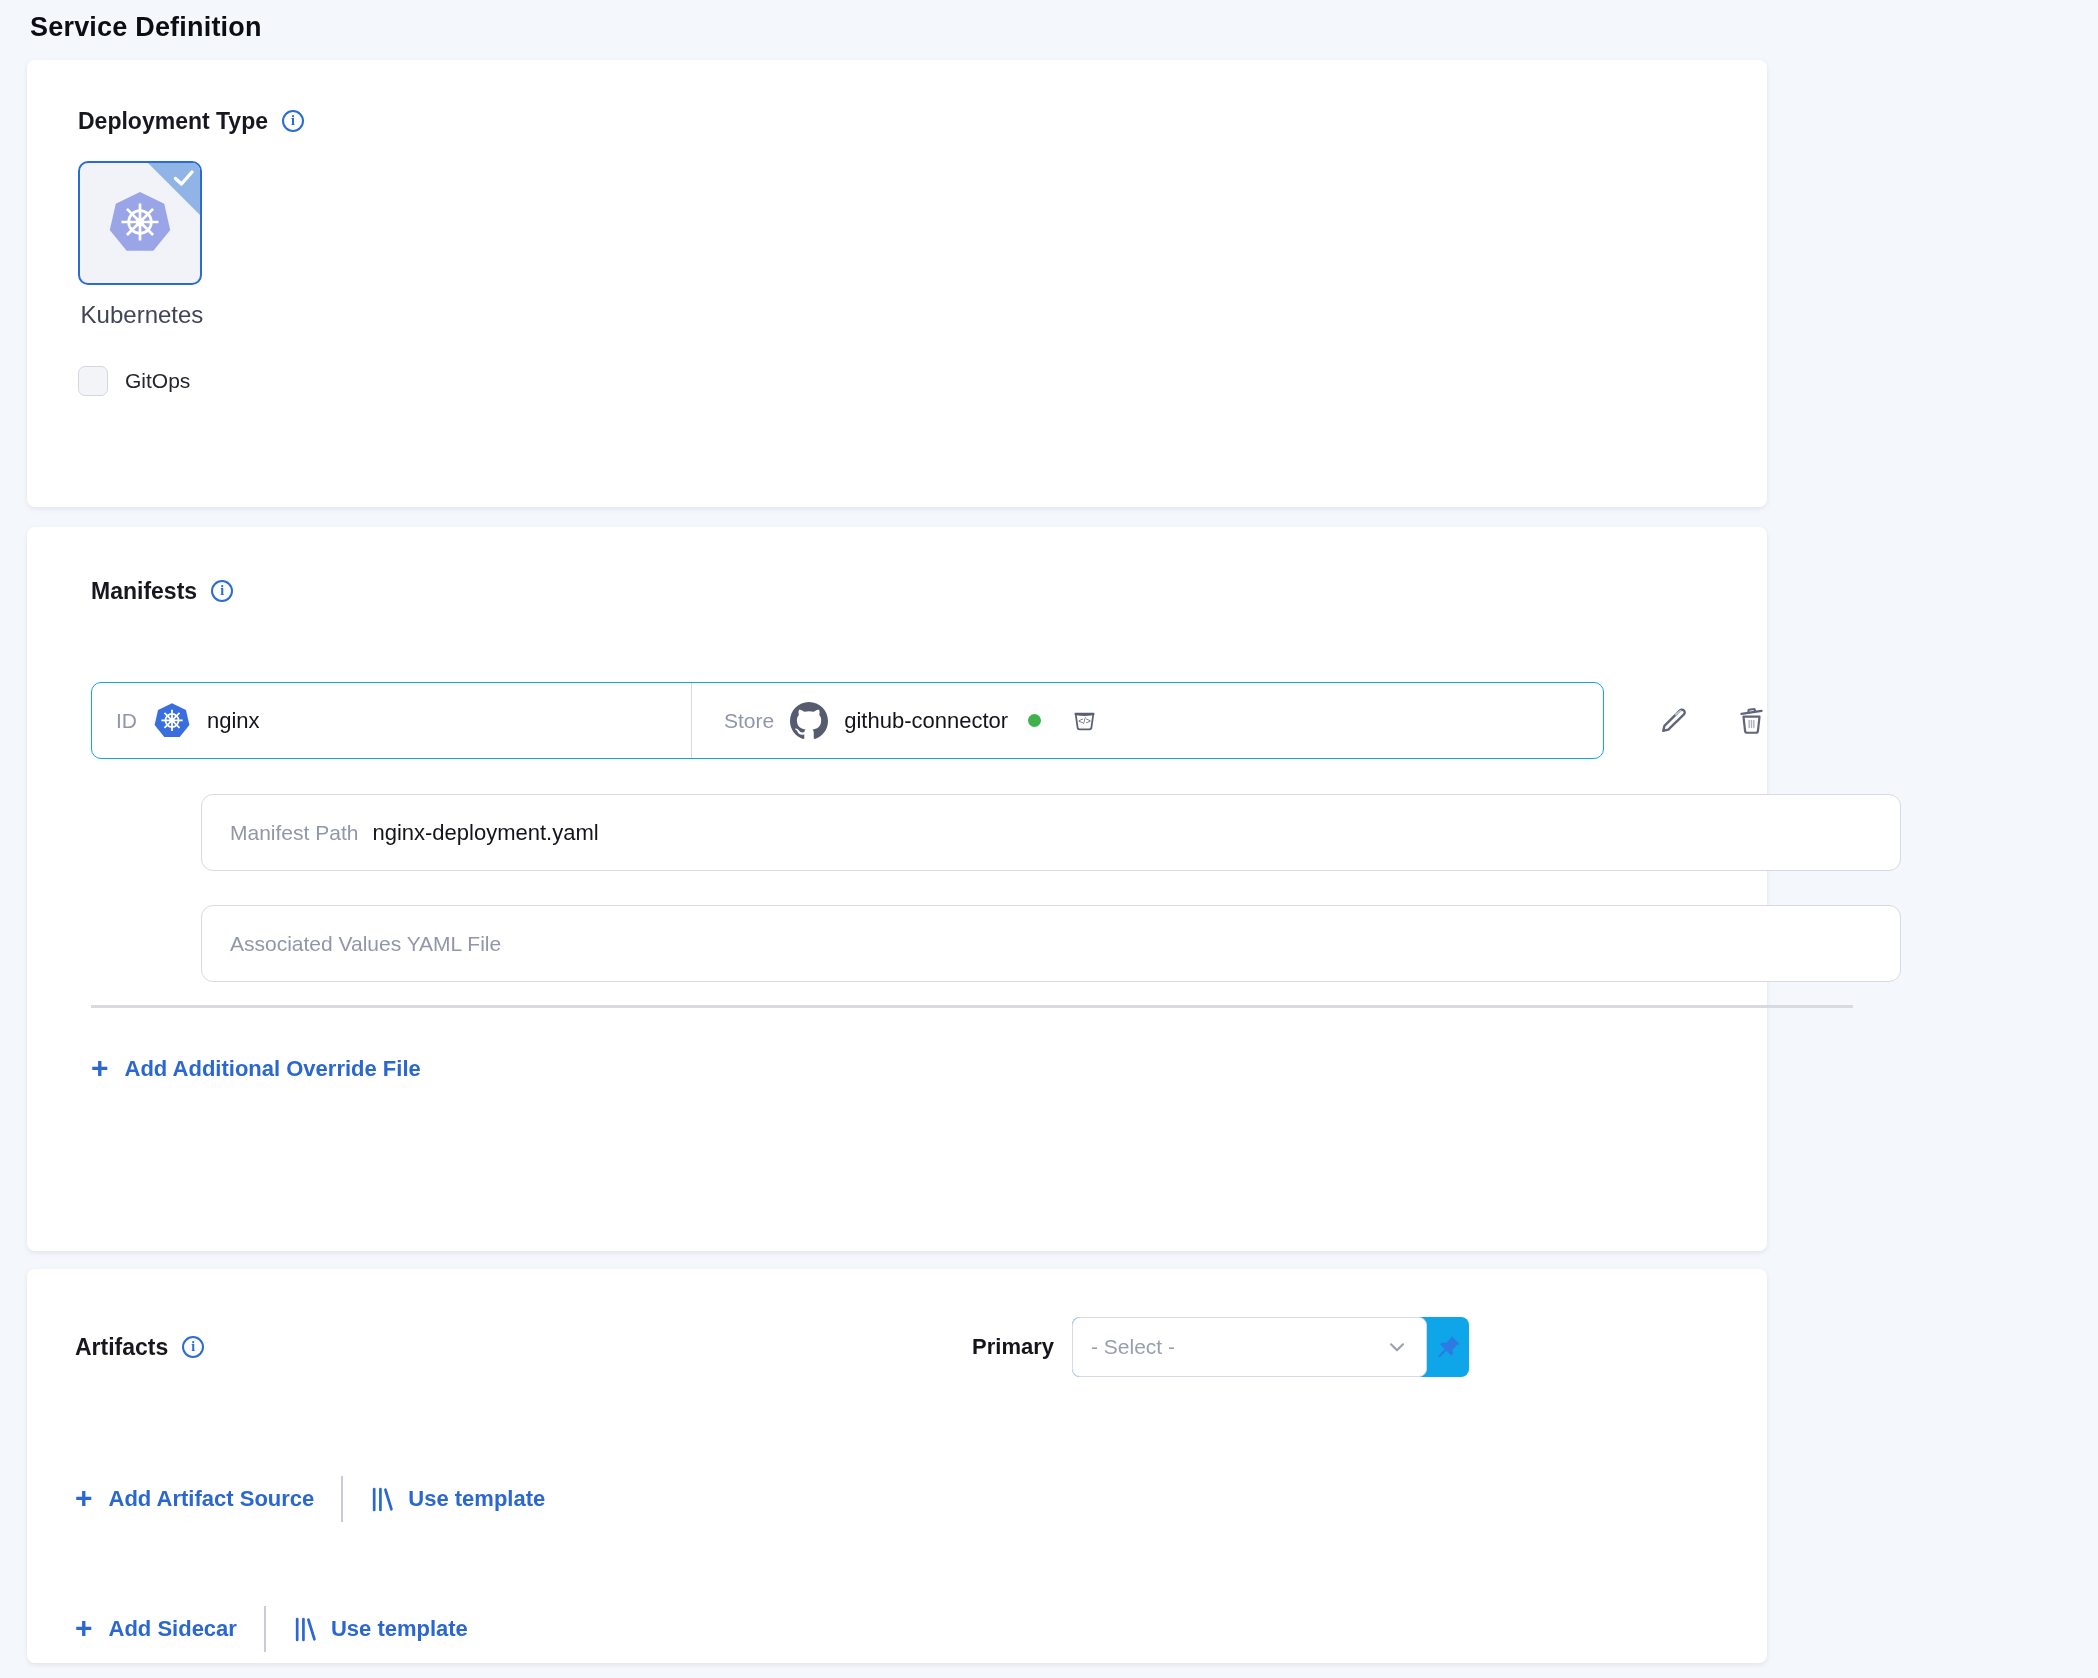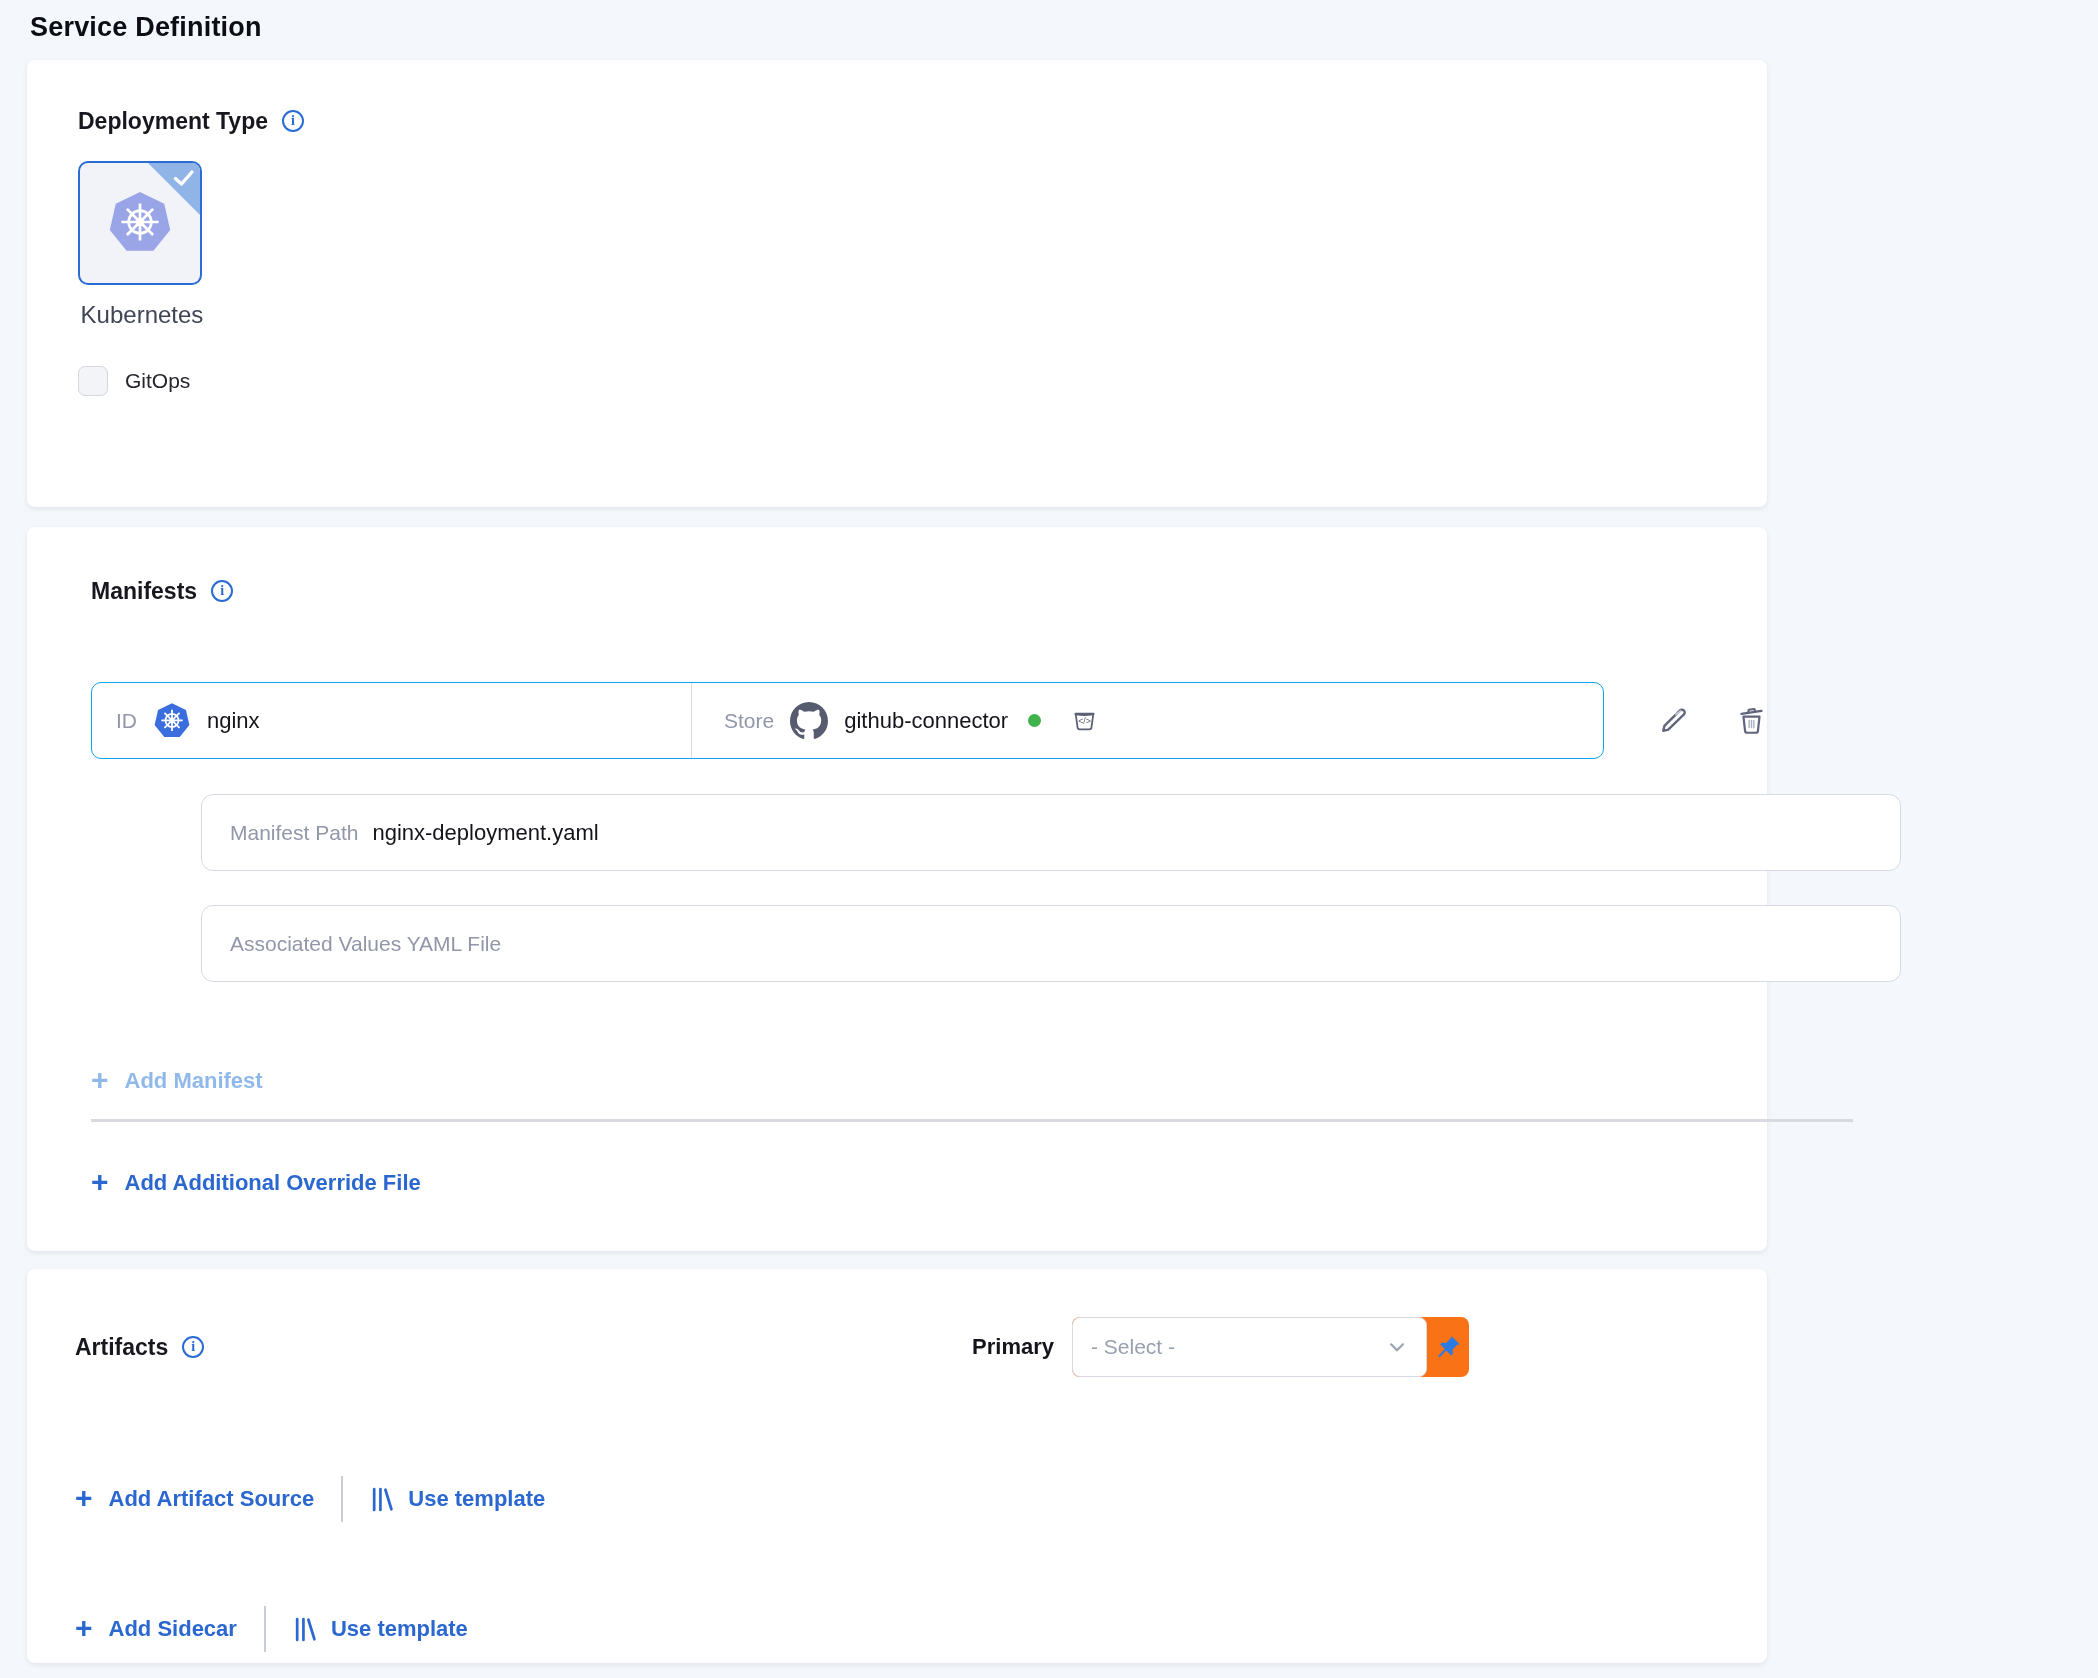--- a/index.html
+++ b/index.html
@@ -83,21 +83,21 @@
   .add-link .plus-icon::before{content:"+";}
   .add-link.light{color:#90b9ea;}
   .add-manifest{margin-top:84px;}
   .manifest-hr{margin:23px 0 0 0;width:1762px;border:none;border-top:3px solid #d9d9e2;}
   .add-override{margin-top:46px;}
 
   
   .artifacts-header{display:flex;align-items:center;}
   .primary-group{margin-left:auto;margin-right:250px;display:flex;align-items:center;gap:18px;}
   .primary-label{font-size:22px;font-weight:700;color:#14141b;}
-  .select-wrap{display:flex;align-items:stretch;background:#f97316;border-radius:8px;}
+  .select-wrap{display:flex;align-items:stretch;background:#0ea5e9;border-radius:8px;}
   .select-box{
     width:355px;height:60px;box-sizing:border-box;background:#fff;border:1px solid #d8d9e3;
     border-radius:8px;display:flex;align-items:center;justify-content:space-between;
     padding:0 16px 0 18px;cursor:pointer;
   }
   .select-value{font-size:21px;color:#98a0ae;}
   .pin-area{width:42px;display:flex;align-items:center;justify-content:center;cursor:pointer;
     background:none;border:none;padding:0;}
   .links-row{display:flex;align-items:center;}
   .links-row.first{margin-top:99px;}
@@ -213,26 +213,20 @@
 
   <div class="field">
     <span class="muted">Manifest Path</span>
     <span class="strong">nginx-deployment.yaml</span>
   </div>
 
   <div class="field">
     <span class="muted">Associated Values YAML File</span>
   </div>
 
-  <div>
-    <div class="add-link light add-manifest">
-      <span class="plus-icon"></span>
-      <span>Add Manifest</span>
-    </div>
-  </div>
   <hr class="manifest-hr">
   <div>
     <div class="add-link add-override">
       <span class="plus-icon"></span>
       <span>Add Additional Override File</span>
     </div>
   </div>
 </section>
 
 <section class="card card3">

